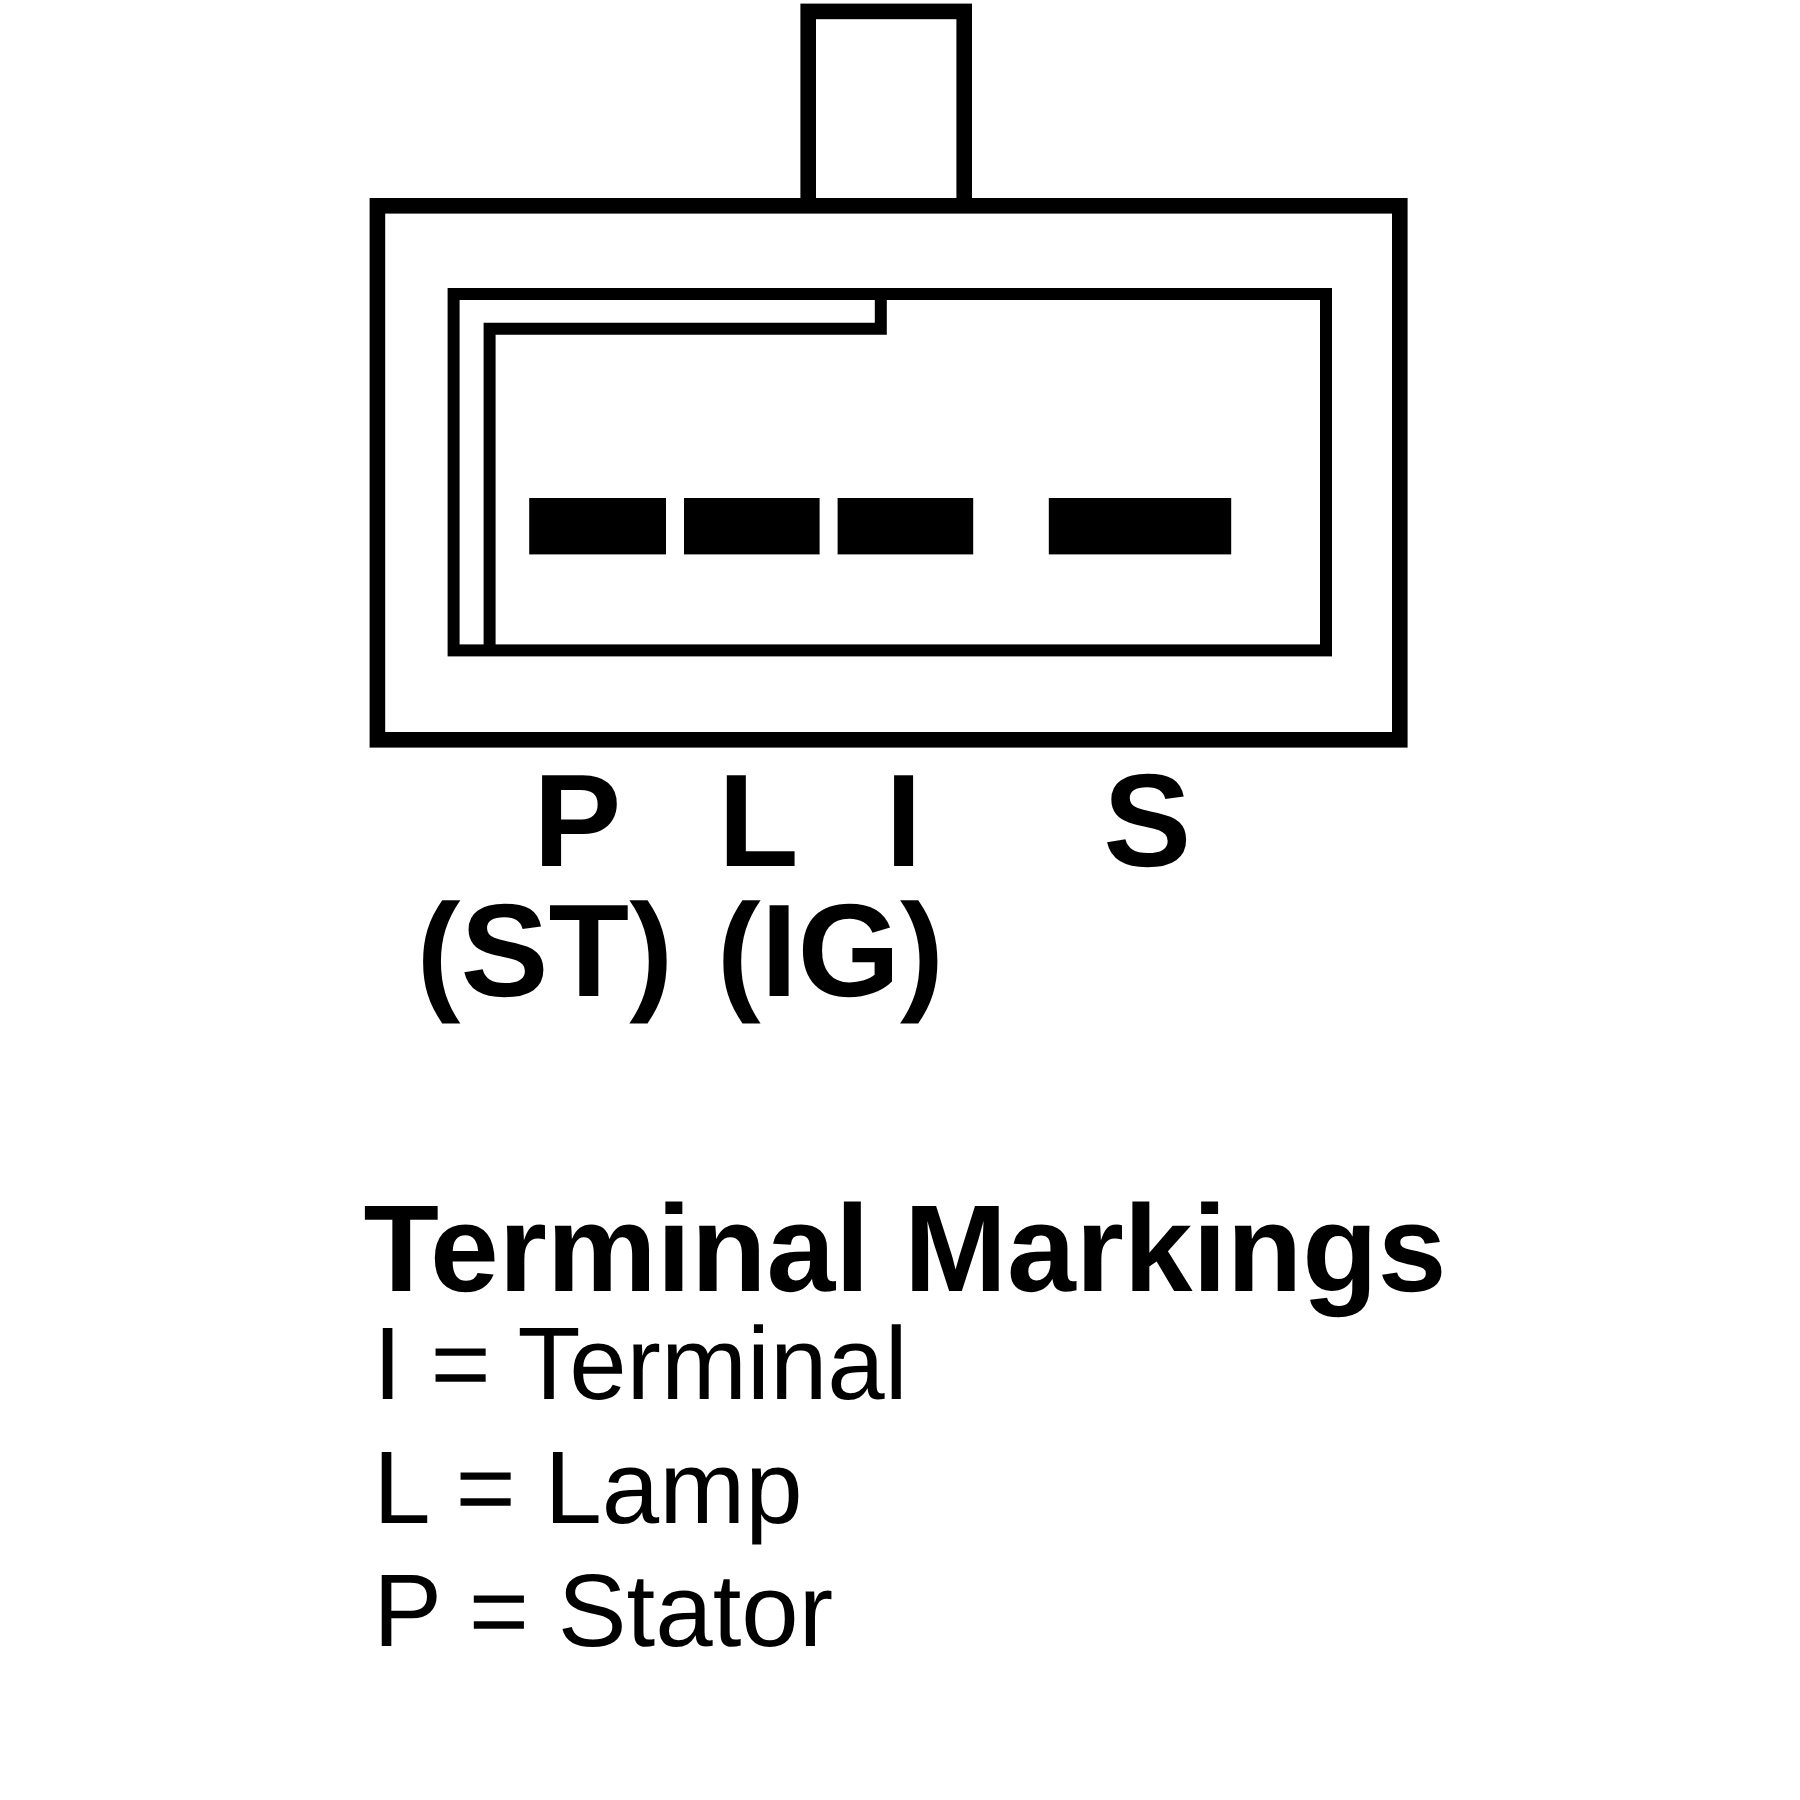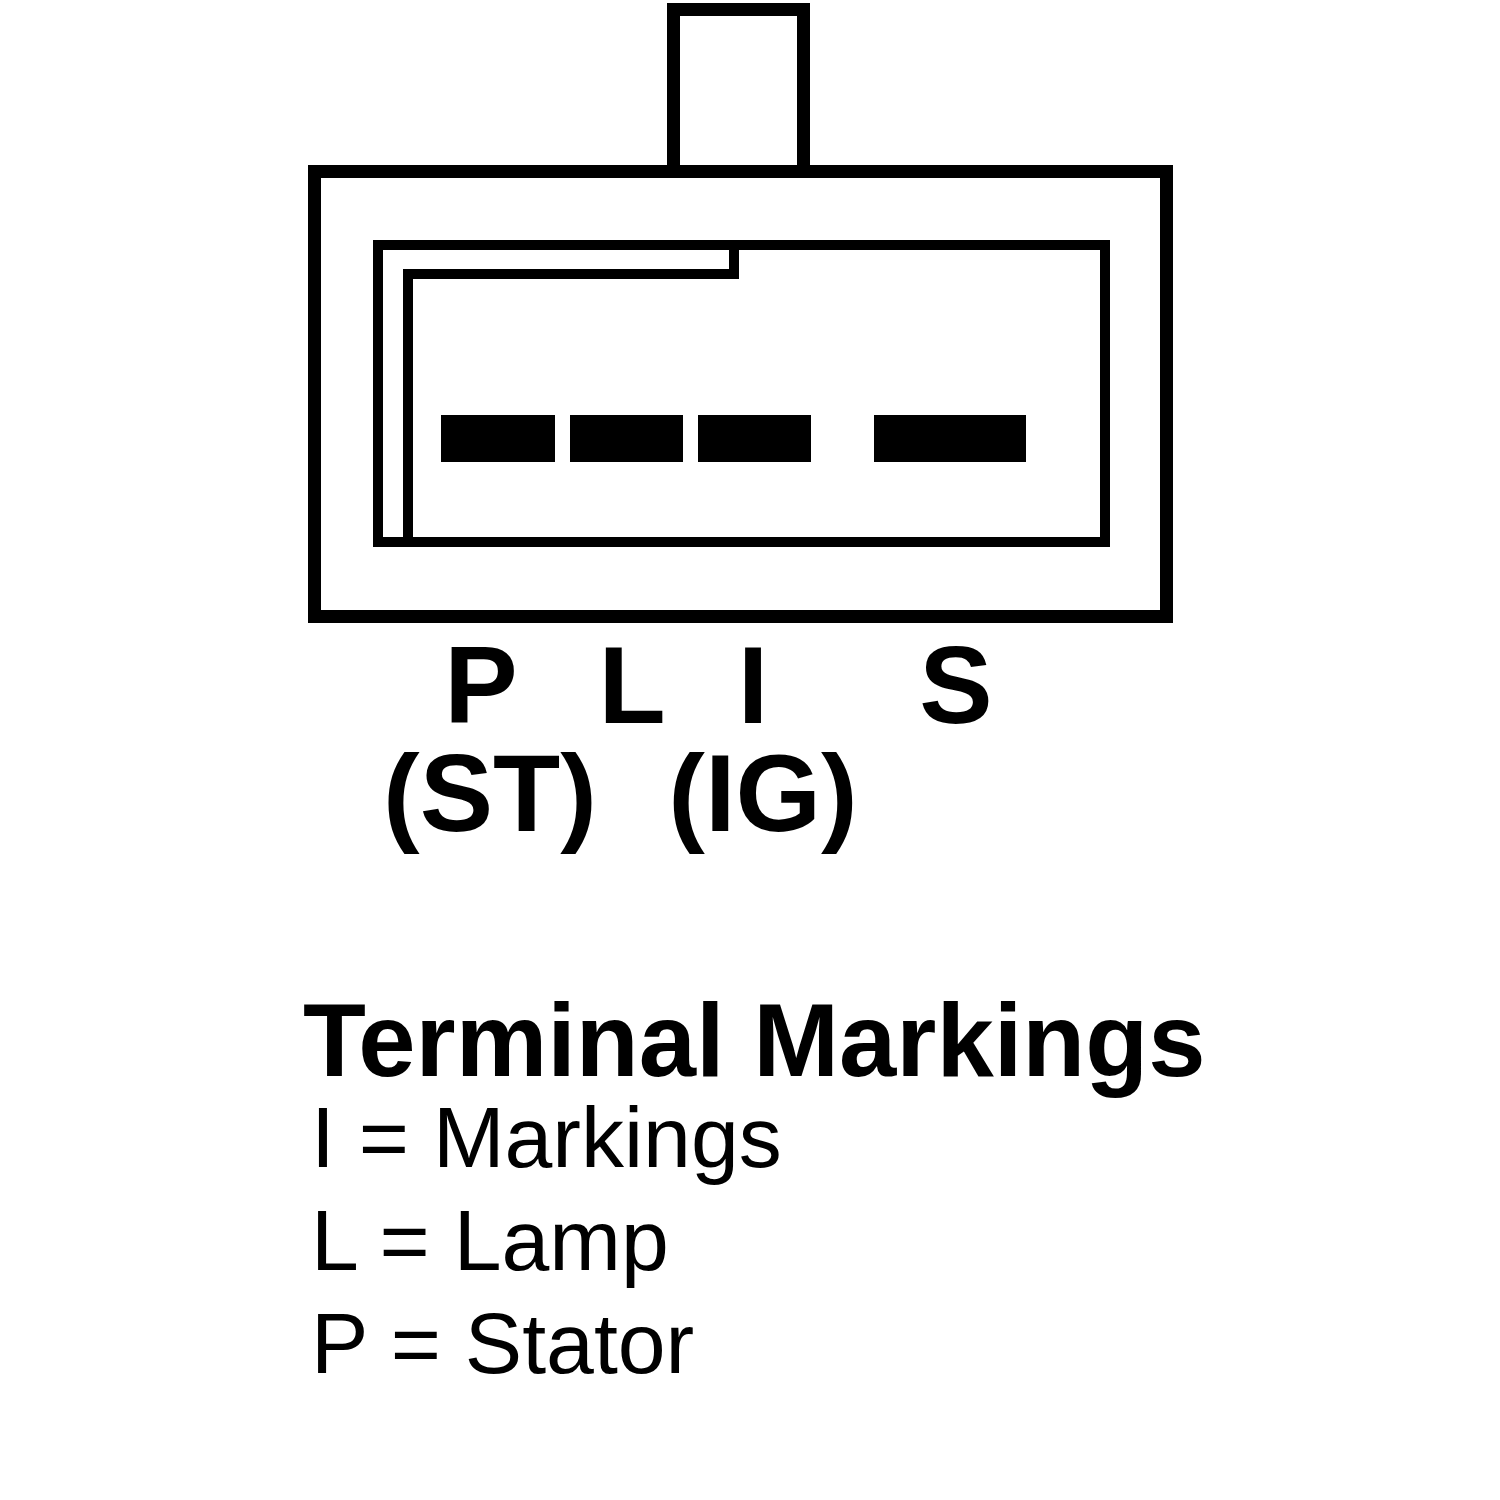--- a/index.html
+++ b/index.html
@@ -31,21 +31,20 @@
     white-space: nowrap;
   }
   .sub-label {
     position: absolute;
     top: 738px;
     transform: translateX(-50%);
     font-size: 110px;
     font-weight: bold;
     line-height: 1;
     white-space: nowrap;
-    margin-left: 36px;
   }
   .legend-title {
     position: absolute;
     left: 303px;
     top: 977px;
     font-size: 103px;
     font-weight: bold;
     line-height: 1;
     white-space: nowrap;
     margin-top: 12px;
@@ -83,23 +82,23 @@
     <rect x="698" y="415" width="113" height="47" fill="#000000"></rect>
     <rect x="874" y="415" width="152" height="47" fill="#000000"></rect>
   </svg>
 
   <span class="terminal-label" style="left:481px">P</span>
   <span class="terminal-label" style="left:632px">L</span>
   <span class="terminal-label" style="left:753px">I</span>
   <span class="terminal-label" style="left:956px">S</span>
 
   <span class="sub-label" style="left:454px">(ST)</span>
-  <span class="sub-label" style="left:727px">(IG)</span>
+  <span class="sub-label" style="left:692px">(IG)</span>
 
   <div class="legend-title">Terminal Markings</div>
 
   <div class="legend-list">
-    <span class="legend-line">I = Markings</span>
+    <span class="legend-line">I = Terminal</span>
     <span class="legend-line">L = Lamp</span>
     <span class="legend-line">P = Stator</span>
   </div>
 
 </div>
 
 </body></html>

